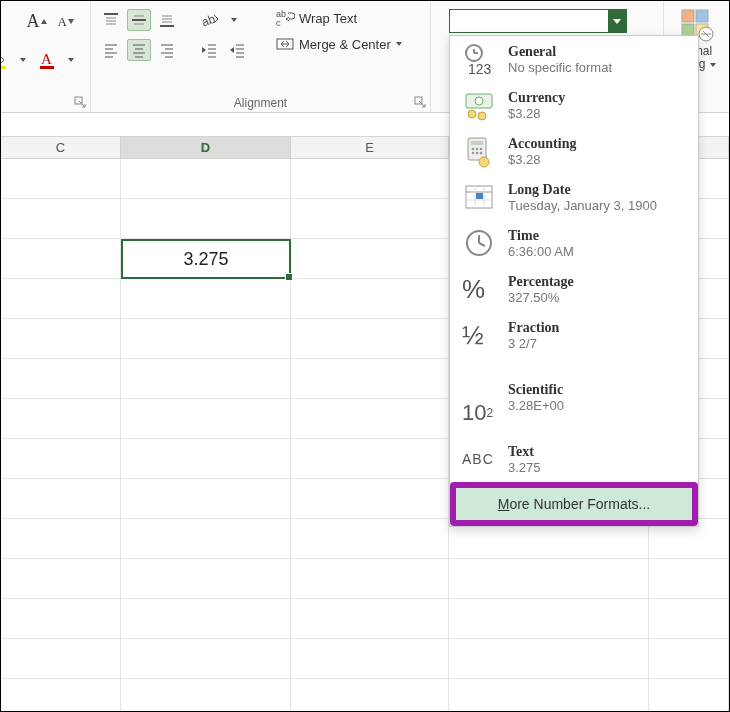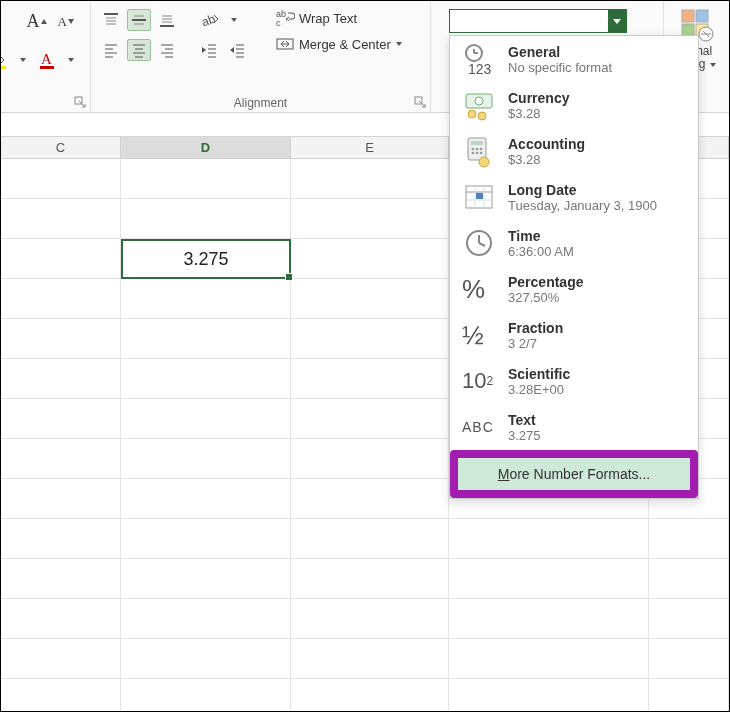--- a/index.html
+++ b/index.html
@@ -117,24 +117,24 @@
     z-index:10;
   }
   .fmt-item {
     display:flex; align-items:center;
     padding:6px 10px 6px 12px;
     gap:12px;
     cursor:pointer;
   }
   .fmt-ico { width:34px; height:34px; display:flex; align-items:center; justify-content:flex-start; color:#666;}
   .fmt-ico.big { font-size:26px; font-weight:400; color:#555; font-family:"Segoe UI",Arial,sans-serif;}
-  .fmt-txt .t { font-weight:600; color:#333; font-size:14px;}
+  .fmt-txt .t { font-weight:600; color:#333; font-size:14px;font-family:Liberation Serif, serif;}
   .fmt-txt .s { color:#777; font-size:13px;}
   .fmt-more {
-    border:8px solid #a21caf;
+    border:6px solid #a21caf;
     border-radius:4px;
     background:#cfe9d9;
     text-align:center;
     padding:8px 0;
     font-size:14px;
     color:#333;
     cursor:pointer;
   }
   .fmt-more u { text-decoration:underline; }
 
@@ -555,21 +555,21 @@
 
   <div class="fmt-item">
     <span class="fmt-ico big">½</span>
     <span class="fmt-txt">
         <div class="t">Fraction</div>
         <div class="s">3 2/7</div>
       </span>
   </div>
 
   <div class="fmt-item">
-    <span class="fmt-ico big" style="font-size:22px;">10<span style="font-size:12px;vertical-align:super;">2</span></span>
+    <span class="fmt-ico big" style="font-size:22px;margin-top:32px;">10<span style="font-size:12px;vertical-align:super;">2</span></span>
     <span class="fmt-txt">
         <div class="t">Scientific</div>
         <div class="s">3.28E+00</div>
       </span>
   </div>
 
   <div class="fmt-item">
     <span class="fmt-ico big" style="font-size:14px;letter-spacing:1px;">ABC</span>
     <span class="fmt-txt">
         <div class="t">Text</div>

